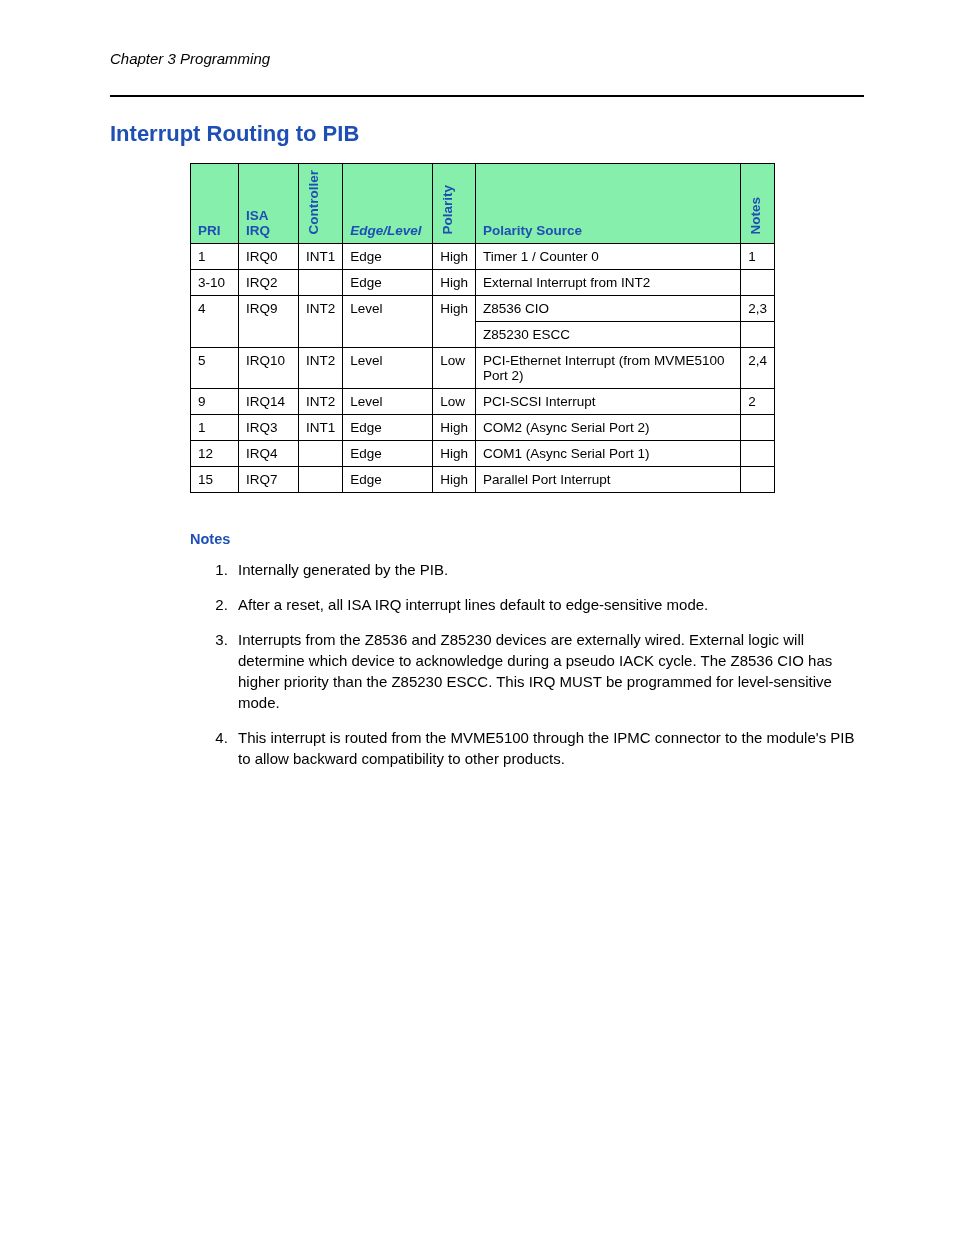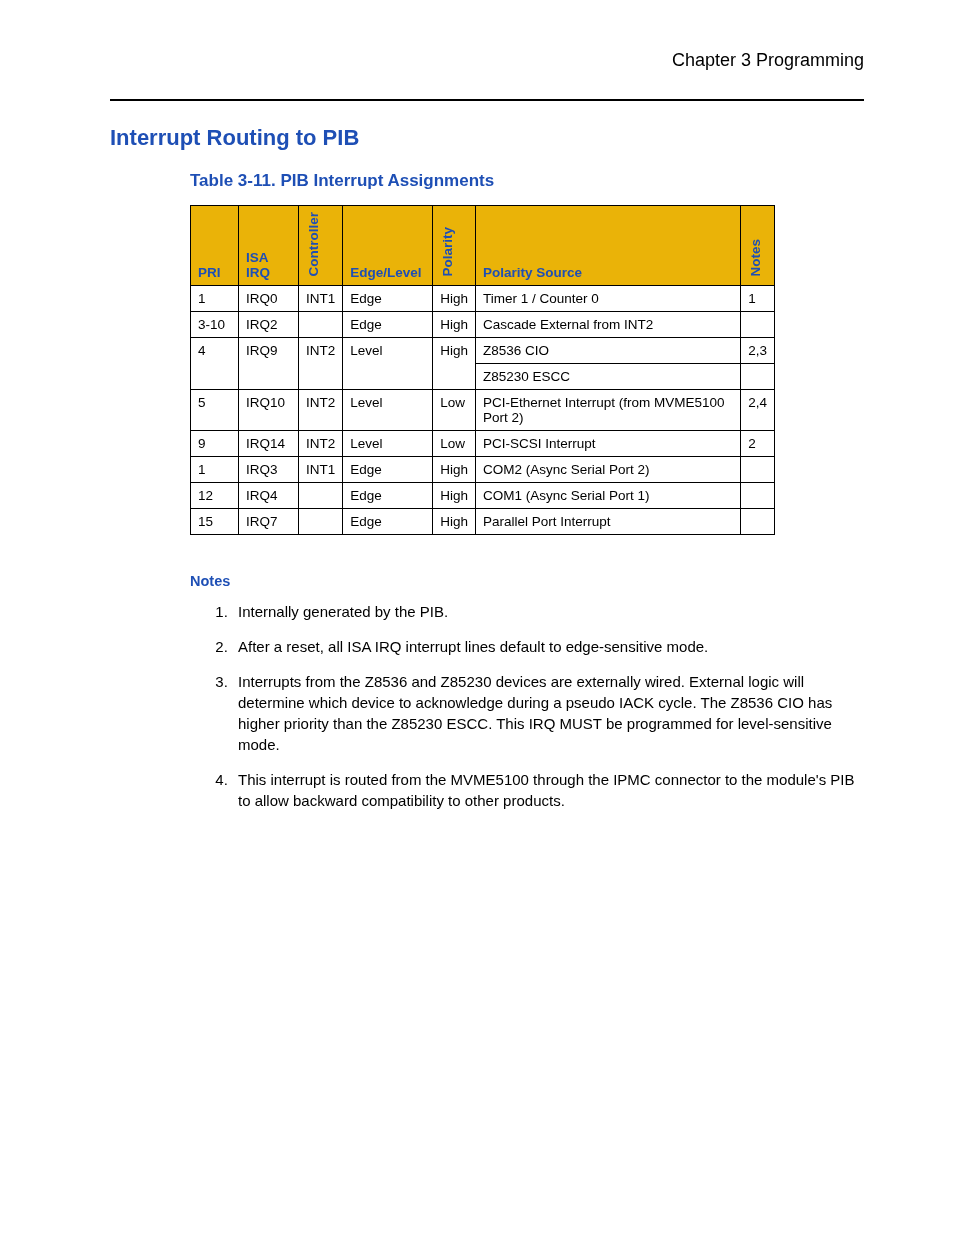--- a/index.html
+++ b/index.html
@@ -10,22 +10,22 @@
     background: #fff;
     color: #000;
   }
   .page {
     width: 954px;
     height: 1235px;
     position: relative;
     padding: 50px 90px 40px 110px;
   }
   .header-right {
-    text-align: right;
-    font-size: 18px;
+    font-style: italic;
+    font-size: 15px;
     padding-bottom: 6px;
     margin-bottom: 22px;
   }
   .header-rule {
     border: none;
     border-top: 2px solid #000;
     margin: 0 0 24px 0;
   }
   h1.section-title {
     color: #1e4fb5;
@@ -52,36 +52,36 @@
     width: 585px;
     font-size: 13.5px;
   }
   table.data th, table.data td {
     border: 1px solid #000;
     padding: 5px 7px;
     text-align: left;
     vertical-align: top;
   }
   table.data th {
-    background: #eab308;
+    background: #86efac;
     color: #1e4fb5;
     font-weight: bold;
     vertical-align: bottom;
     height: 80px;
   }
   .vtext {
     writing-mode: vertical-rl;
     transform: rotate(180deg);
     display: inline-block;
     white-space: nowrap;
   }
   th.col-pri   { width: 48px; }
   th.col-irq   { width: 60px; }
   th.col-ctrl  { width: 32px; }
-  th.col-edge  { width: 90px; }
+  th.col-edge  { width: 90px; font-style: italic; }
   th.col-pol   { width: 32px; }
   th.col-src   { width: auto; }
   th.col-notes { width: 32px; }
   .notes-heading {
     color: #1e4fb5;
     font-weight: bold;
     font-size: 14.5px;
     margin: 38px 0 12px 80px;
   }
   ol.notes-list {
@@ -115,21 +115,20 @@
 <body>
 
 <div class="page">
 
   <div class="header-right">Chapter 3  Programming</div>
   <hr class="header-rule">
 
   <h1 class="section-title">Interrupt Routing to PIB</h1>
 
 
-  <h2 class="table-title">Table 3-11. PIB Interrupt Assignments</h2>
 
   <table class="data">
     <thead>
       <tr>
         <th class="col-pri">PRI</th>
         <th class="col-irq">ISA IRQ</th>
         <th class="col-ctrl"><span class="vtext">Controller</span></th>
         <th class="col-edge">Edge/Level</th>
         <th class="col-pol"><span class="vtext">Polarity</span></th>
         <th class="col-src">Polarity Source</th>
@@ -145,21 +144,21 @@
         <td>High</td>
         <td>Timer 1 / Counter 0</td>
         <td>1</td>
       </tr>
       <tr>
         <td>3-10</td>
         <td>IRQ2</td>
         <td></td>
         <td>Edge</td>
         <td>High</td>
-        <td>Cascade External from INT2</td>
+        <td>External Interrupt from INT2</td>
         <td></td>
       </tr>
       <tr>
         <td rowspan="2">4</td>
         <td rowspan="2">IRQ9</td>
         <td rowspan="2">INT2</td>
         <td rowspan="2">Level</td>
         <td rowspan="2">High</td>
         <td>Z8536 CIO</td>
         <td>2,3</td>

